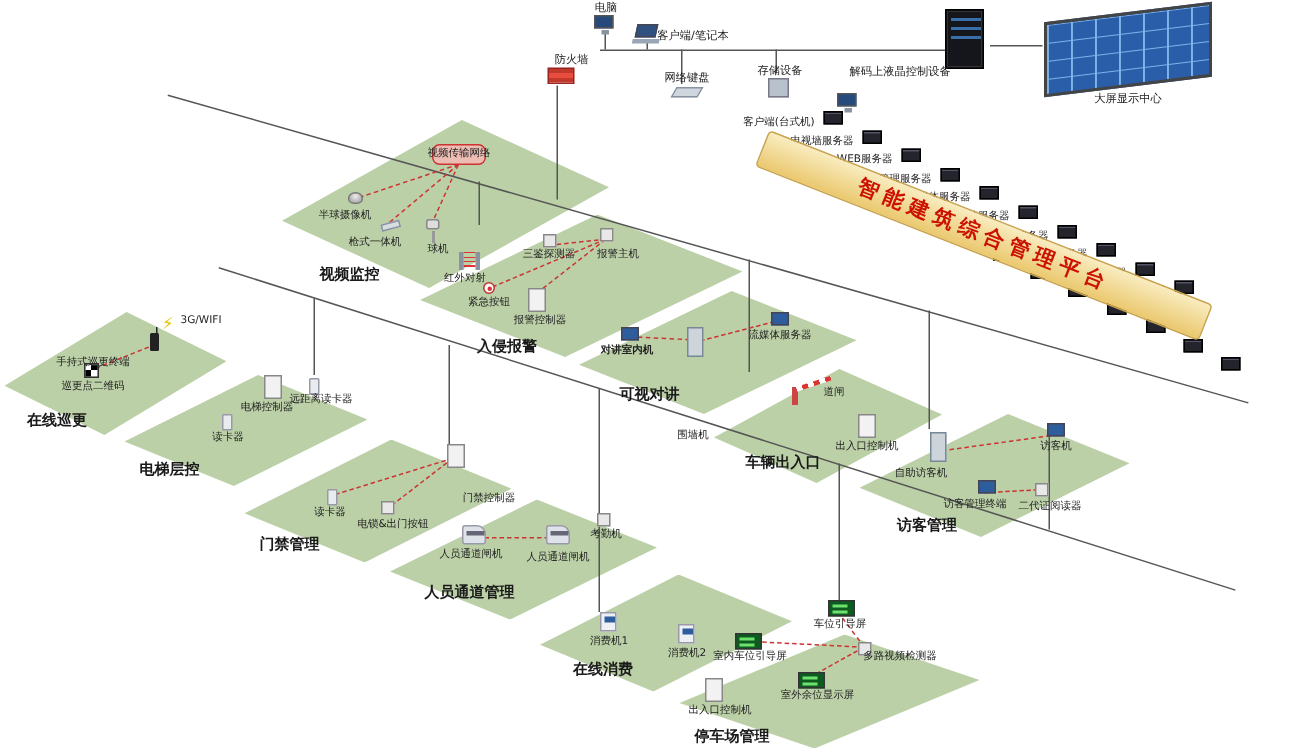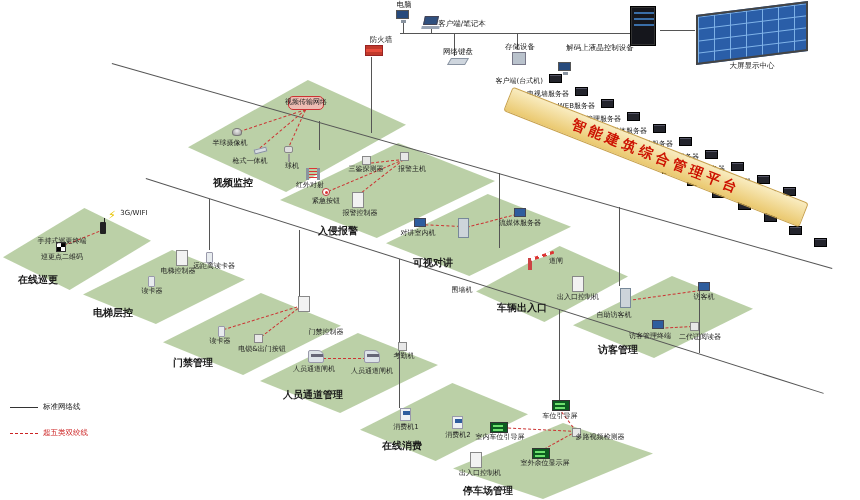--- a/index.html
+++ b/index.html
@@ -68,30 +68,20 @@
   .ic-button::after{content:"";position:absolute;left:2px;top:2px;width:3px;height:3px;background:#d33;border-radius:50%}
   .ic-reader{width:7px;height:11px;background:#e8ecef;border:1px solid #99a;border-radius:1px}
 </style>
 </head>
 <body>
 
 <div id="diagram">
 
   <div class="banner">智能建筑综合管理平台</div>
 
-  <div class="legend">
-    <div class="legend-item">
-      <span class="legend-line solid"></span>
-      <span class="legend-label">标准网络线</span>
-    </div>
-    <div class="legend-item">
-      <span class="legend-line dashed"></span>
-      <span class="legend-label red">超五类双绞线</span>
-    </div>
-  </div>
 
 <div class="line" style="width: 748.615px; border-top: 1px solid rgb(85, 85, 85); transform: rotate(15.8928deg); left: 112px; top: 63px;"></div>
     <div class="line" style="width: 711.273px; border-top: 1px solid rgb(85, 85, 85); transform: rotate(17.5943deg); left: 146px; top: 178px;"></div>
     <div class="line" style="width: 235px; border-top: 1px solid rgb(85, 85, 85); transform: rotate(0deg); left: 400px; top: 33px;"></div>
     <div class="line" style="width: 13px; border-top: 1px solid rgb(85, 85, 85); transform: rotate(90deg); left: 635px; top: 20px;"></div>
     <div class="line" style="width: 35px; border-top: 1px solid rgb(85, 85, 85); transform: rotate(0deg); left: 660px; top: 30px;"></div>
     <div class="line" style="width: 76px; border-top: 1px solid rgb(85, 85, 85); transform: rotate(90deg); left: 372px; top: 57px;"></div>
     <div class="line" style="width: 23px; border-top: 1px solid rgb(85, 85, 85); transform: rotate(90deg); left: 455px; top: 33px;"></div>
     <div class="line" style="width: 16px; border-top: 1px solid rgb(85, 85, 85); transform: rotate(90deg); left: 518px; top: 33px;"></div>
     <div class="line" style="width: 13px; border-top: 1px solid rgb(85, 85, 85); transform: rotate(90deg); left: 404px; top: 20px;"></div>
@@ -139,21 +129,21 @@
     <div class="dev-label" style="left: 310px; top: 182px;">红外对射</div>
     <div class="ic ic-box-sm" style="left: 362px; top: 156px;"></div>
     <div class="dev-label" style="left: 366px; top: 166px;">三鉴探测器</div>
     <div class="ic ic-button" style="left: 322px; top: 188px;"></div>
     <div class="dev-label" style="left: 326px; top: 198px;">紧急按钮</div>
     <div class="ic ic-box-white" style="left: 352px; top: 192px;"></div>
     <div class="dev-label" style="left: 360px; top: 210px;">报警控制器</div>
     <div class="plat" style="left: 386px; top: 194px; width: 185px; height: 82px;"></div>
     <div class="zone-label" style="left: 413px; top: 256px;">可视对讲</div>
     <div class="ic ic-monitor-sm" style="left: 414px; top: 218px;"></div>
-    <div class="dev-label" style="left: 418px; top: 230px;">对讲室内机</div>
+    <div class="dev-label" style="left: 418px; top: 230px; font-weight: bold;">对讲室内机</div>
     <div class="ic ic-kiosk" style="left: 458px; top: 218px;"></div>
     <div class="dev-label" style="left: 462px; top: 240px; margin-top: 47px;">围墙机</div>
     <div class="ic ic-monitor-sm" style="left: 514px; top: 208px;"></div>
     <div class="dev-label" style="left: 520px; top: 220px;">流媒体服务器</div>
     <div class="plat" style="left: 476px; top: 246px; width: 152px; height: 76px;"></div>
     <div class="zone-label" style="left: 497px; top: 301px;">车辆出入口</div>
     <div class="ic ic-gate" style="left: 528px; top: 258px;"></div>
     <div class="dev-label" style="left: 556px; top: 258px;">道闸</div>
     <div class="ic ic-box-white" style="left: 572px; top: 276px;"></div>
     <div class="dev-label" style="left: 578px; top: 294px;">出入口控制机</div>

